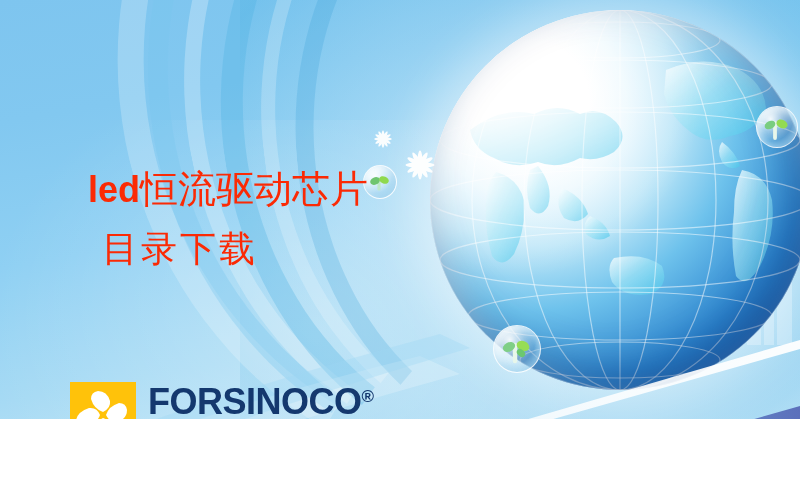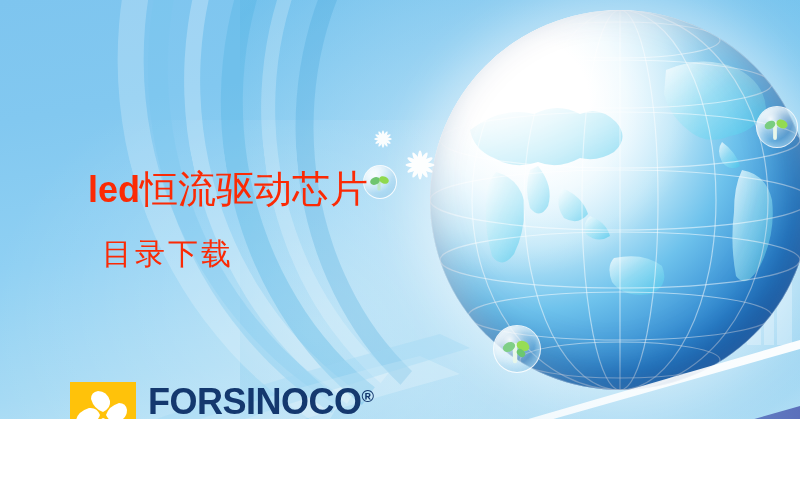--- a/index.html
+++ b/index.html
@@ -106,23 +106,23 @@
     line-height: 1.22;
     white-space: nowrap;
   }
   .headline .line1 {
     font-family: "Liberation Serif", "DejaVu Serif", serif;
     font-size: 38px;
     letter-spacing: 0px;
   }
   .headline .line2 {
     font-family: "Liberation Serif", "DejaVu Serif", serif;
-    font-size: 30px;
+    font-size: 36px;
     margin-left: 14px;
-    margin-top: 24px;
+    margin-top: 16px;
     letter-spacing: 3px;
   }
   .lat { font-family: "Liberation Sans", sans-serif; font-weight: bold; font-size: 36px; }
 
   
   .logo {
     position: absolute;
     left: 70px; top: 382px;
     display: flex;
     align-items: flex-start;

